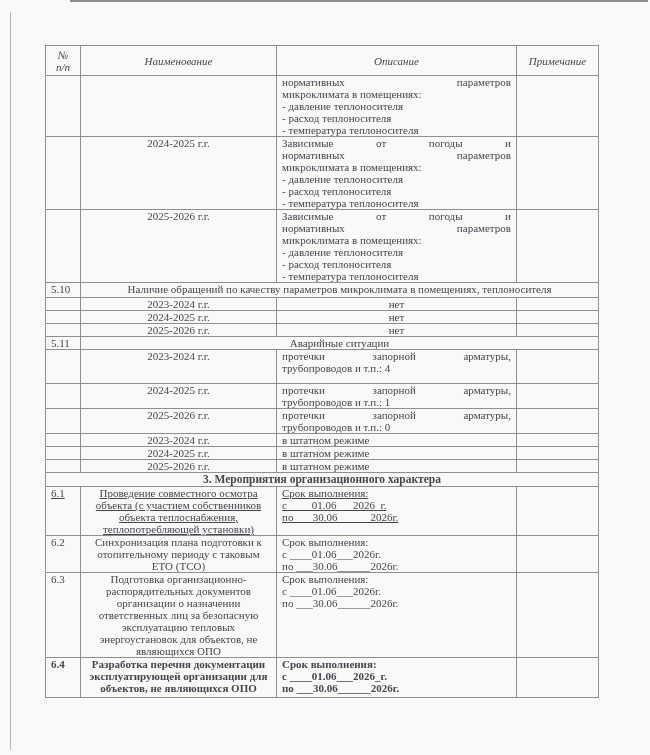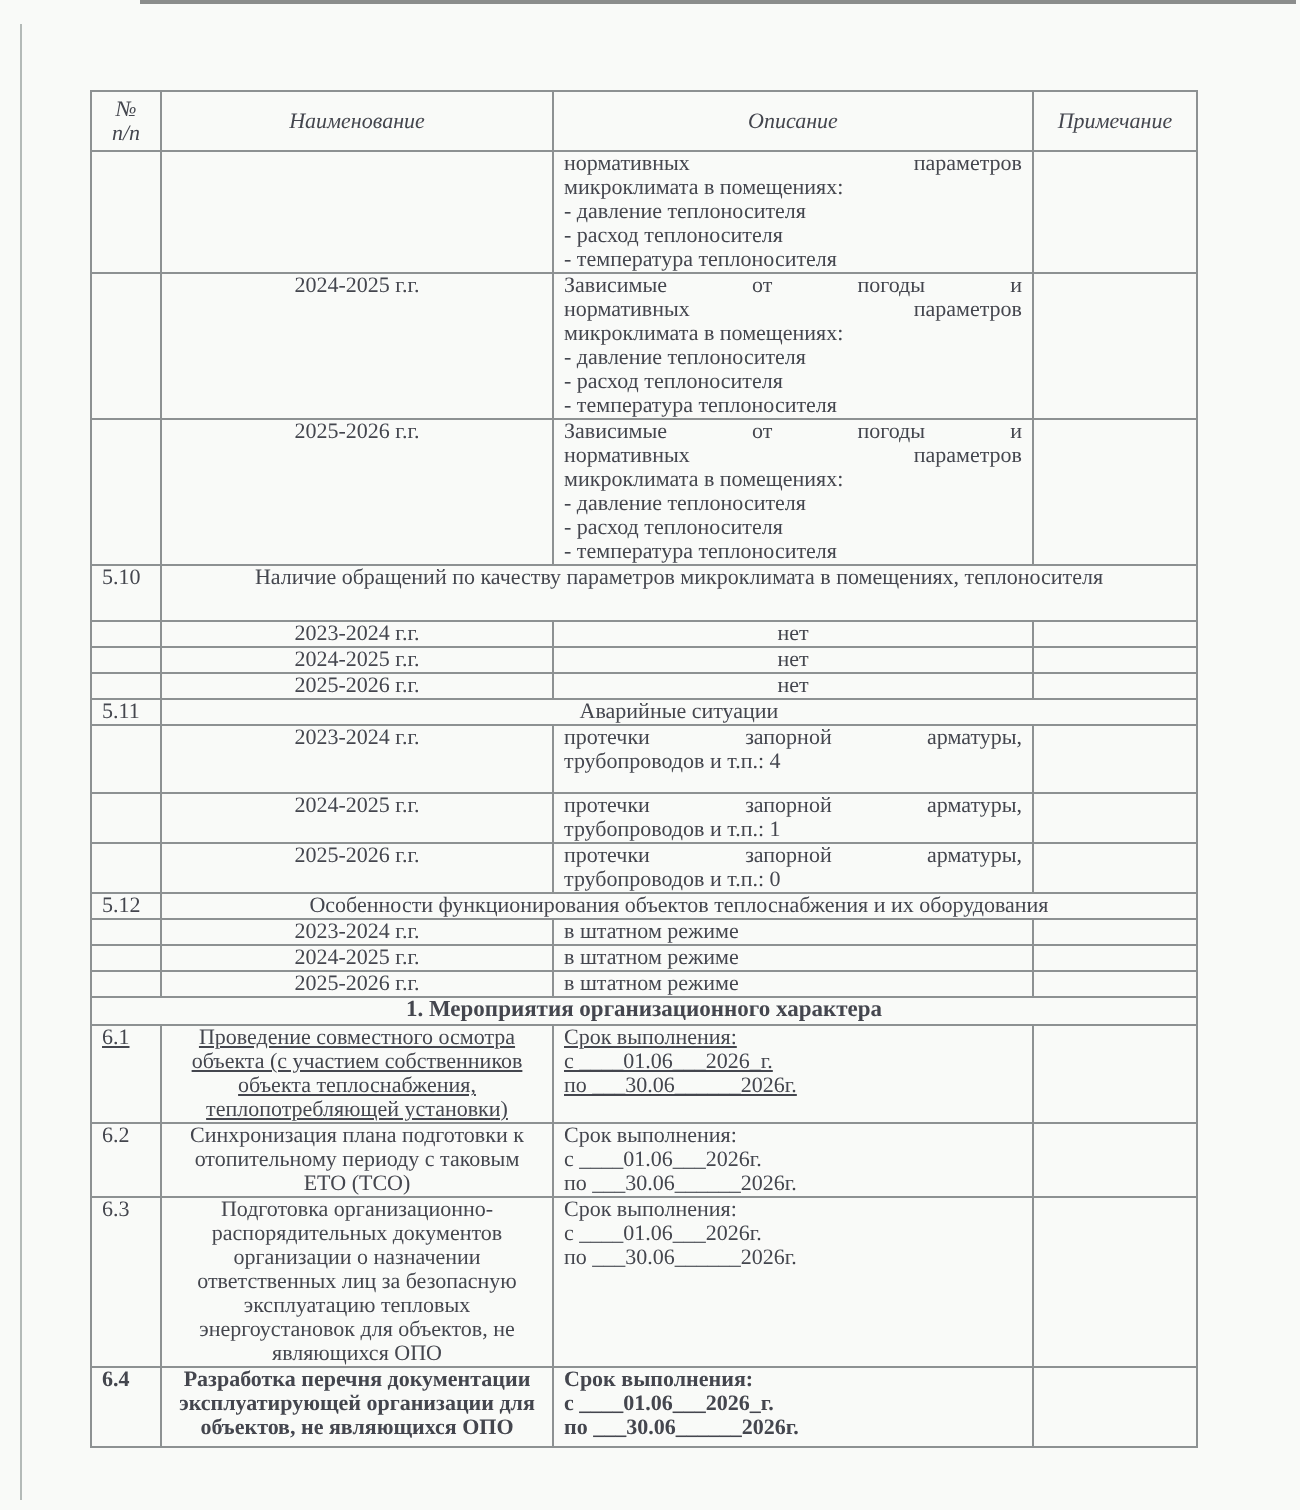--- a/index.html
+++ b/index.html
@@ -88,21 +88,21 @@
           <td class="desc">
             <div class="jline">Зависимые от погоды и</div>
             <div class="jline">нормативных параметров</div>
             <div>микроклимата в помещениях:</div>
             <div>- давление теплоносителя</div>
             <div>- расход теплоносителя</div>
             <div>- температура теплоносителя</div>
           </td>
           <td class="note"></td>
         </tr>
-        <tr style="height: 28px; margin-top: 34px;">
+        <tr style="height: 15px; margin-top: 34px;">
           <td class="num">5.10</td>
           <td class="center" colspan="3">Наличие обращений по качеству параметров микроклимата в помещениях, теплоносителя</td>
         </tr>
         <tr style="height: 13px;">
           <td class="num"></td>
           <td class="name pl">2023-2024 г.г.</td>
           <td class="desc center">нет</td>
           <td class="note"></td>
         </tr>
         <tr style="height: 13px;">
@@ -142,43 +142,39 @@
         <tr style="height: 25px;">
           <td class="num"></td>
           <td class="name pl">2025-2026 г.г.</td>
           <td class="desc">
             <div class="jline">протечки запорной арматуры,</div>
             <div>трубопроводов и т.п.: 0</div>
           </td>
           <td class="note"></td>
         </tr>
         <tr style="height: 13px;">
-          <td class="num">5.12</td>
-          <td class="center" colspan="3">Особенности функционирования объектов теплоснабжения и их оборудования</td>
-        </tr>
-        <tr style="height: 13px;">
           <td class="num"></td>
           <td class="name pl">2023-2024 г.г.</td>
           <td class="desc">в штатном режиме</td>
           <td class="note"></td>
         </tr>
         <tr style="height: 13px;">
           <td class="num"></td>
           <td class="name pl">2024-2025 г.г.</td>
           <td class="desc">в штатном режиме</td>
           <td class="note"></td>
         </tr>
         <tr style="height: 13px;">
           <td class="num"></td>
           <td class="name pl">2025-2026 г.г.</td>
           <td class="desc">в штатном режиме</td>
           <td class="note"></td>
         </tr>
         <tr style="height: 14px;">
-          <td class="center bold" colspan="4">1. Мероприятия организационного характера</td>
+          <td class="center bold" colspan="4">3. Мероприятия организационного характера</td>
         </tr>
         <tr style="height: 49px; text-decoration: underline;">
           <td class="num">6.1</td>
           <td class="name pl">Проведение совместного осмотра объекта (с участием собственников объекта теплоснабжения, теплопотребляющей установки)</td>
           <td class="desc">
             <div>Срок выполнения:</div>
             <div>с ____01.06___2026_г.</div>
             <div>по ___30.06______2026г.</div>
           </td>
           <td class="note"></td>

